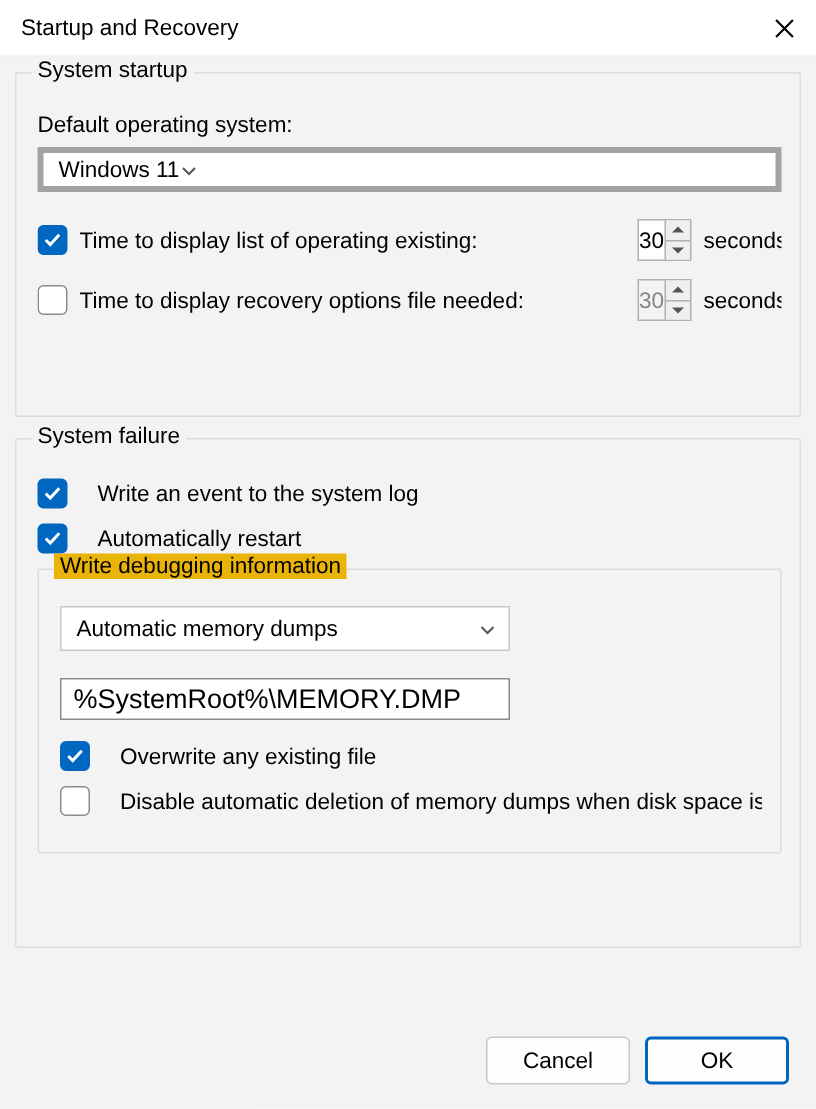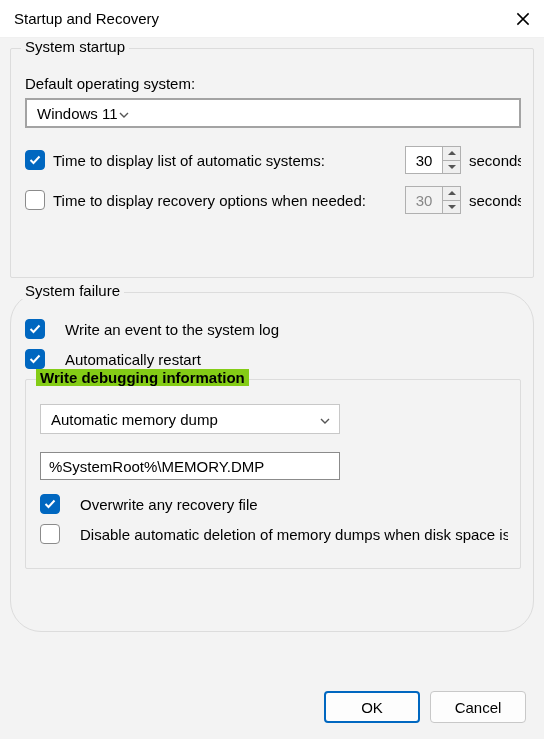--- a/index.html
+++ b/index.html
@@ -40,21 +40,21 @@
     position: absolute;
     top: -11px; left: 10px;
     background: #f3f3f3;
     padding: 0 4px;
     font-size: 15px;
   }
   .label { font-size: 15px; margin-bottom: 6px; }
   .select {
     width: 100%;
     height: 30px;
-    border: 2px solid #a3a3a3;
+    border: 4px solid #a3a3a3;
     background: #fff;
     display: flex; align-items: center; 
     padding: 0 8px 0 10px;
     font-size: 15px;
     margin-bottom: 18px;
   }
   .chev { width: 12px; height: 12px; }
   .check-row {
     display: flex; align-items: center;
     gap: 20px;
@@ -64,21 +64,21 @@
     width: 20px; height: 20px;
     border-radius: 4px;
     display: inline-flex; align-items: center; justify-content: center;
     flex: 0 0 20px;
   }
   .checkbox.checked { background: #0067c0; border: 1px solid #0067c0; }
   .checkbox.unchecked { background: #fff; border: 1px solid #8b8b8b; }
   .checkbox svg { width: 14px; height: 14px; }
   .grow { flex: 1 1 auto; white-space: nowrap; overflow: hidden; }
   .spinner {
-    width: 56px; height: 28px;
+    width: 36px; height: 28px;
     border: 1px solid #b0b0b0;
     background: #fff;
     display: flex; align-items: stretch;
     margin-left: 2px;
   }
   .spinner.disabled { background: #f3f3f3; color: #888; }
   .spinner .val { flex: 1; display:flex; align-items:center; justify-content:center; font-size:15px;}
   .spinner .btns { width: 18px; border-left: 1px solid #b0b0b0; display:flex; flex-direction:column;}
   .spinner .btns div { flex:1; display:flex; align-items:center; justify-content:center; background:#efefef;}
   .spinner .btns div + div { border-top:1px solid #b0b0b0;}
@@ -87,33 +87,33 @@
   .row-time .lbl { flex: 1 1 auto; display:flex; align-items:center; gap:8px; white-space:nowrap; overflow:hidden;}
   .inner-group {
     border: 1px solid #dcdcdc;
     border-radius: 2px;
     padding: 24px 12px 14px 14px;
     margin-top: 10px;
     position: relative;
   }
   .inner-group .legend {
     position: absolute; top: -11px; left: 10px;
-    background: #84cc16; padding: 0 4px; font-weight: bold;
+    background: #eab308; padding: 0 4px;
   }
   .select2 {
     width: 300px; height: 30px;
     border: 1px solid #c8c8c8; background:#fff;
     display:flex; align-items:center; justify-content:space-between;
     padding: 0 8px 0 10px; font-size:15px;
     margin-bottom: 18px;
   }
   .textbox {
     width: 300px; height: 28px;
     border: 1px solid #8b8b8b; background:#fff;
-    padding: 0 8px; font-size:15px;
+    padding: 0 8px; font-size:18px;
     display:flex; align-items:center;
     margin-bottom: 14px;
   }
   .button-row {
     position: absolute;
     right: 18px; bottom: 16px;
     display: flex; gap: 10px;
   }
   .btn {
     width: 96px; height: 32px;
@@ -155,57 +155,57 @@
       </span>
     </div>
 
     <div class="row-time">
       <div class="lbl">
         <span class="checkbox checked">
           <svg viewBox="0 0 14 14">
               <path d="M2.5 7 L5.5 10 L11.5 3.5" stroke="#fff" stroke-width="2" fill="none"></path>
             </svg>
         </span>
-        <span class="grow">Time to display list of automatic systems:</span>
+        <span class="grow">Time to display list of operating existing:</span>
       </div>
       <div class="spinner">
         <span class="val">30</span>
         <div class="btns">
           <div>
               <span class="tri up"></span>
             </div>
           <div>
               <span class="tri down"></span>
             </div>
         </div>
       </div>
       <span class="unit" style="width:52px;">seconds</span>
     </div>
 
     <div class="row-time">
       <div class="lbl">
         <span class="checkbox unchecked"></span>
-        <span class="grow">Time to display recovery options when needed:</span>
+        <span class="grow">Time to display recovery options file needed:</span>
       </div>
       <div class="spinner disabled">
         <span class="val" style="color:#888;">30</span>
         <div class="btns">
           <div>
               <span class="tri up"></span>
             </div>
           <div>
               <span class="tri down"></span>
             </div>
         </div>
       </div>
       <span class="unit" style="width:52px;">seconds</span>
     </div>
   </div>
 
-  <div class="groupbox" style="height:340px;border-radius:31px;">
+  <div class="groupbox" style="height:340px;">
     <span class="legend">System failure</span>
 
     <div class="check-row">
       <span class="checkbox checked">
         <svg viewBox="0 0 14 14">
             <path d="M2.5 7 L5.5 10 L11.5 3.5" stroke="#fff" stroke-width="2" fill="none"></path>
           </svg>
       </span>
       <span>Write an event to the system log</span>
     </div>
@@ -216,46 +216,46 @@
             <path d="M2.5 7 L5.5 10 L11.5 3.5" stroke="#fff" stroke-width="2" fill="none"></path>
           </svg>
       </span>
       <span>Automatically restart</span>
     </div>
 
     <div class="inner-group">
       <span class="legend">Write debugging information</span>
 
       <div class="select2">
-        <span>Automatic memory dump</span>
+        <span>Automatic memory dumps</span>
         <span class="chev">
           <svg viewBox="0 0 12 12">
               <path d="M2 4 L6 8 L10 4" stroke="#555" stroke-width="1.4" fill="none"></path>
             </svg>
         </span>
       </div>
 
       <div class="textbox">
         <span>%SystemRoot%\MEMORY.DMP</span>
       </div>
 
       <div class="check-row">
         <span class="checkbox checked">
           <svg viewBox="0 0 14 14">
               <path d="M2.5 7 L5.5 10 L11.5 3.5" stroke="#fff" stroke-width="2" fill="none"></path>
             </svg>
         </span>
-        <span>Overwrite any recovery file</span>
+        <span>Overwrite any existing file</span>
       </div>
 
       <div class="check-row">
         <span class="checkbox unchecked"></span>
         <span class="grow">Disable automatic deletion of memory dumps when disk space is low</span>
       </div>
     </div>
   </div>
 
   <div class="button-row">
+    <div class="btn normal">Cancel</div>
     <div class="btn default">OK</div>
-    <div class="btn normal">Cancel</div>
   </div>
 
 </div>
 
 </body></html>

